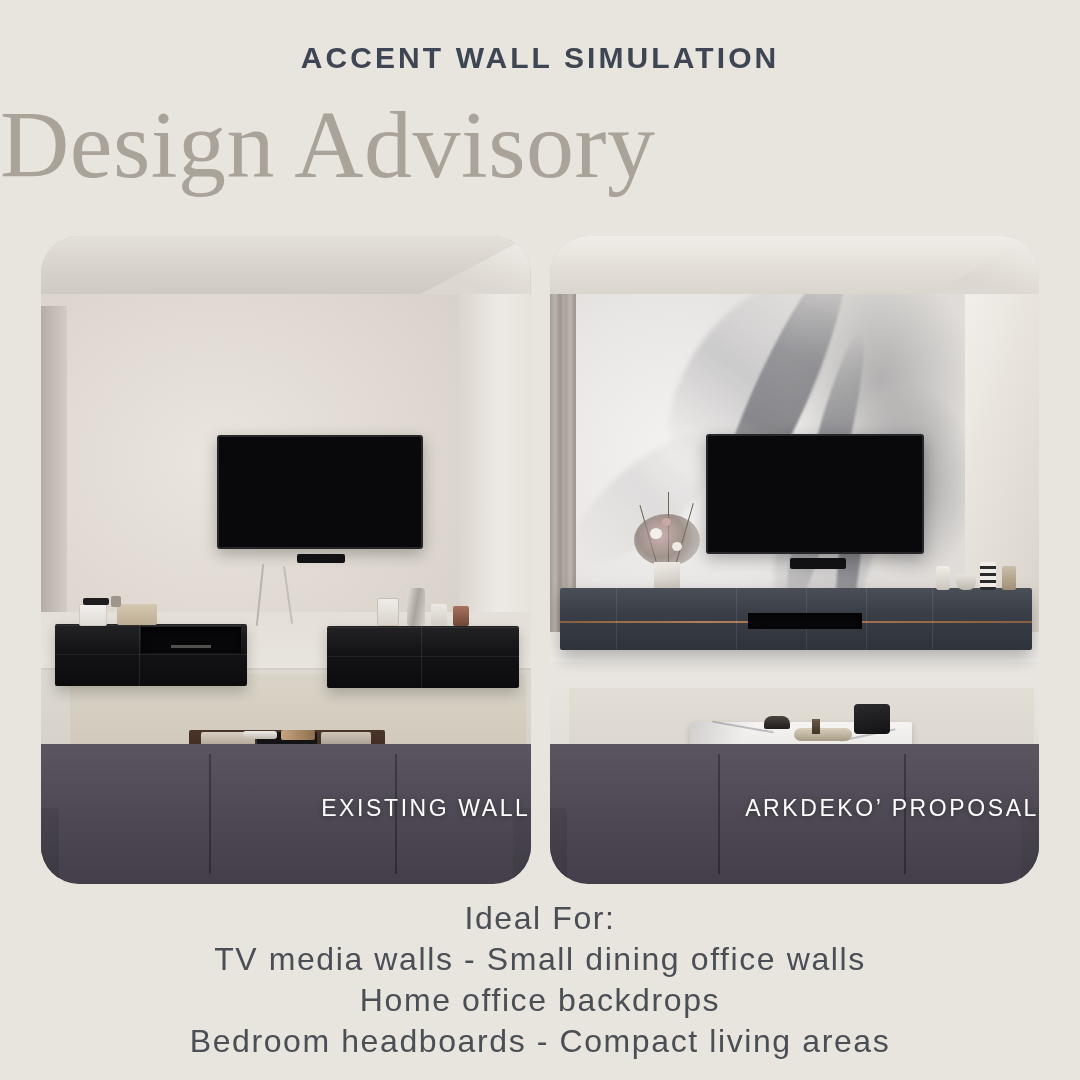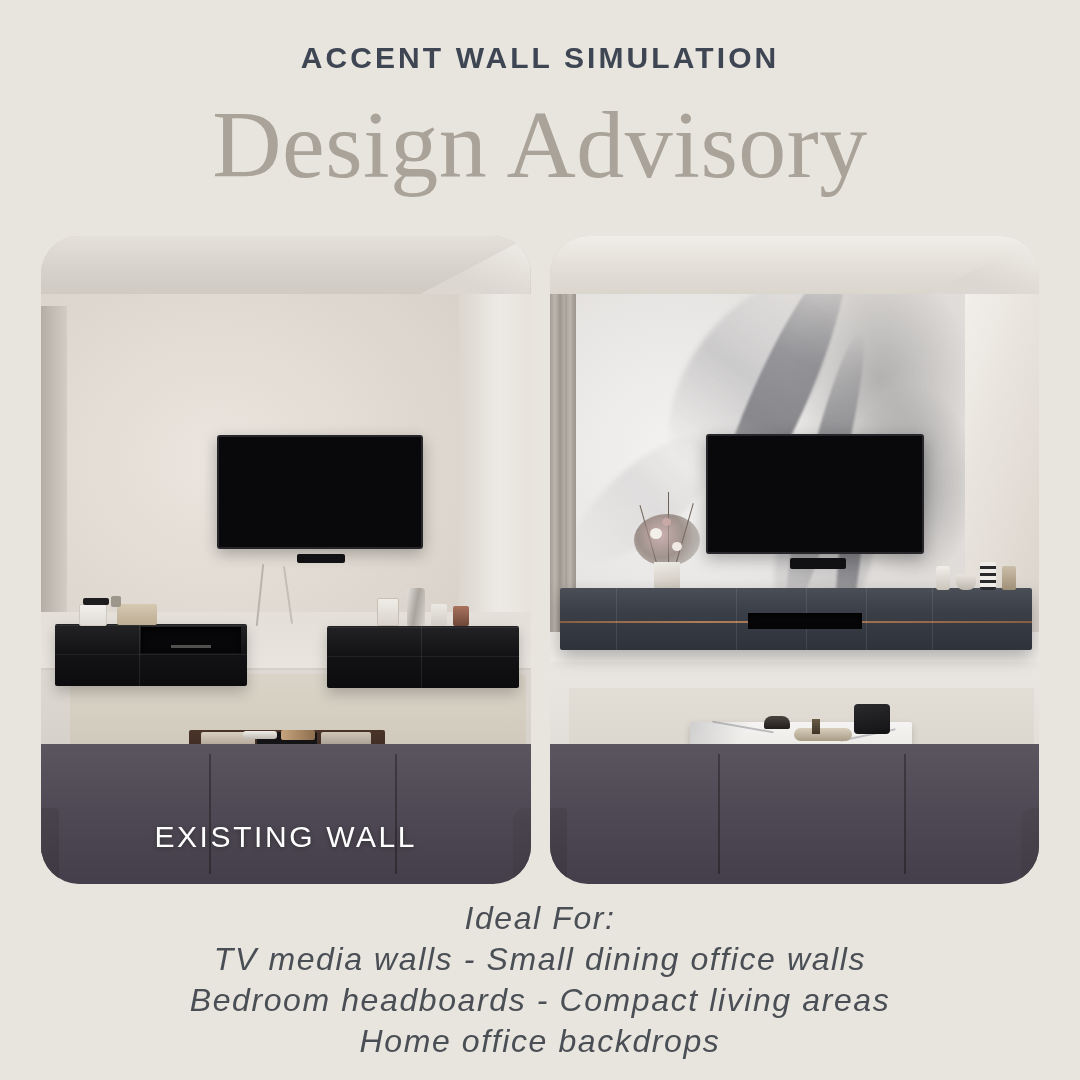--- a/index.html
+++ b/index.html
@@ -23,21 +23,21 @@
     text-align:center;
     font-family:"Liberation Sans", sans-serif;
     font-size:30px; font-weight:700;
     letter-spacing:3.1px;
     color:#3E4654;
     white-space:nowrap;
   }
 
   .headline {
     position:absolute; top:97px; left:0; width:1080px;
-    text-align:center;
+    text-align:left;
     font-family:"Liberation Serif", serif;
     font-size:96px; font-weight:400;
     letter-spacing:0.5px;
     color:#A9A399;
     line-height:1.0;
     white-space:nowrap;
   }
 
   
   .panels {
@@ -262,43 +262,42 @@
     position:absolute; left:18px; top:66px; width:186px; height:5px;
     background:#C9C5C0;
   }
 
   .vase-flowers { position:absolute; }
   .flower-dot { position:absolute; border-radius:50%; }
   .stem { position:absolute; background:#6B6354; }
 
   
   .caption {
-    position:absolute; left:0; bottom:30px; width:100%;
-    text-align:center;
+    position:absolute; left:0; bottom:62px; width:100%;
+    text-align:right;
     font-family:"Liberation Sans", sans-serif;
-    font-size:30px; font-weight:400;
+    font-size:23px; font-weight:400;
     letter-spacing:2.6px;
     color:#FFFFFF;
     text-shadow:0 1px 5px rgba(0,0,0,.35);
     white-space:nowrap;
   }
 
   
   .footer {
     position:absolute; left:0; top:898px; width:1080px;
     text-align:center;
   }
   .footer-line {
     font-family:"Liberation Sans", sans-serif;
     font-size:32px; font-weight:400;
     letter-spacing:1.6px;
     color:#4A4E55;
     line-height:41px;
     white-space:nowrap;
-    font-style:italic;
   }
 </style>
 </head>
 <body>
 
 <div class="poster">
 
   <div class="eyebrow">ACCENT WALL SIMULATION</div>
   <div class="headline">Design Advisory</div>
 
@@ -463,24 +462,25 @@
         <div class="ottoman-left" style="top:522px;"></div>
 
         <div class="sofa-front">
           <div class="cushion-split" style="left:36%;"></div>
           <div class="cushion-split" style="left:70%;"></div>
           <div class="sofa-arm" style="left:-2%;"></div>
           <div class="sofa-arm" style="right:-2%;"></div>
         </div>
 
       </div>
+      <div class="caption">ARKDEKO’ PROPOSAL</div>
     </div>
 
   </div>
 
   <div class="footer">
     <div class="footer-line">Ideal For:</div>
     <div class="footer-line">TV media walls - Small dining office walls</div>
+    <div class="footer-line">Home office backdrops</div>
     <div class="footer-line">Bedroom headboards - Compact living areas</div>
-    <div class="footer-line">Home office backdrops</div>
   </div>
 
 </div>
 
 </body></html>

